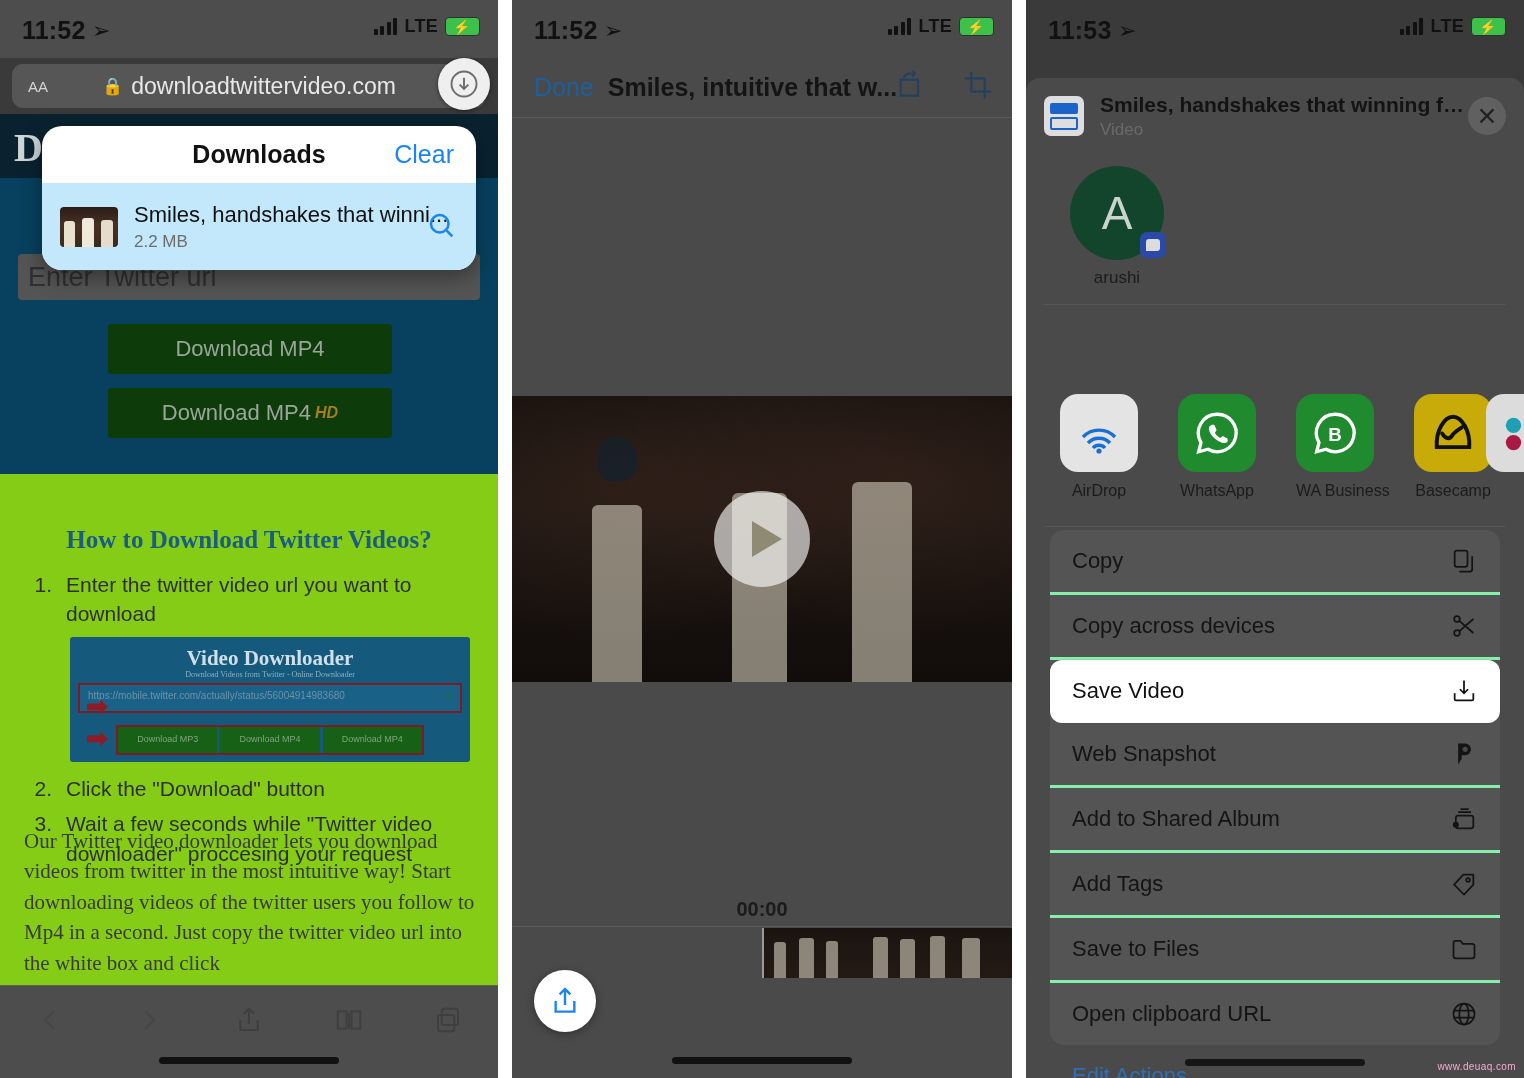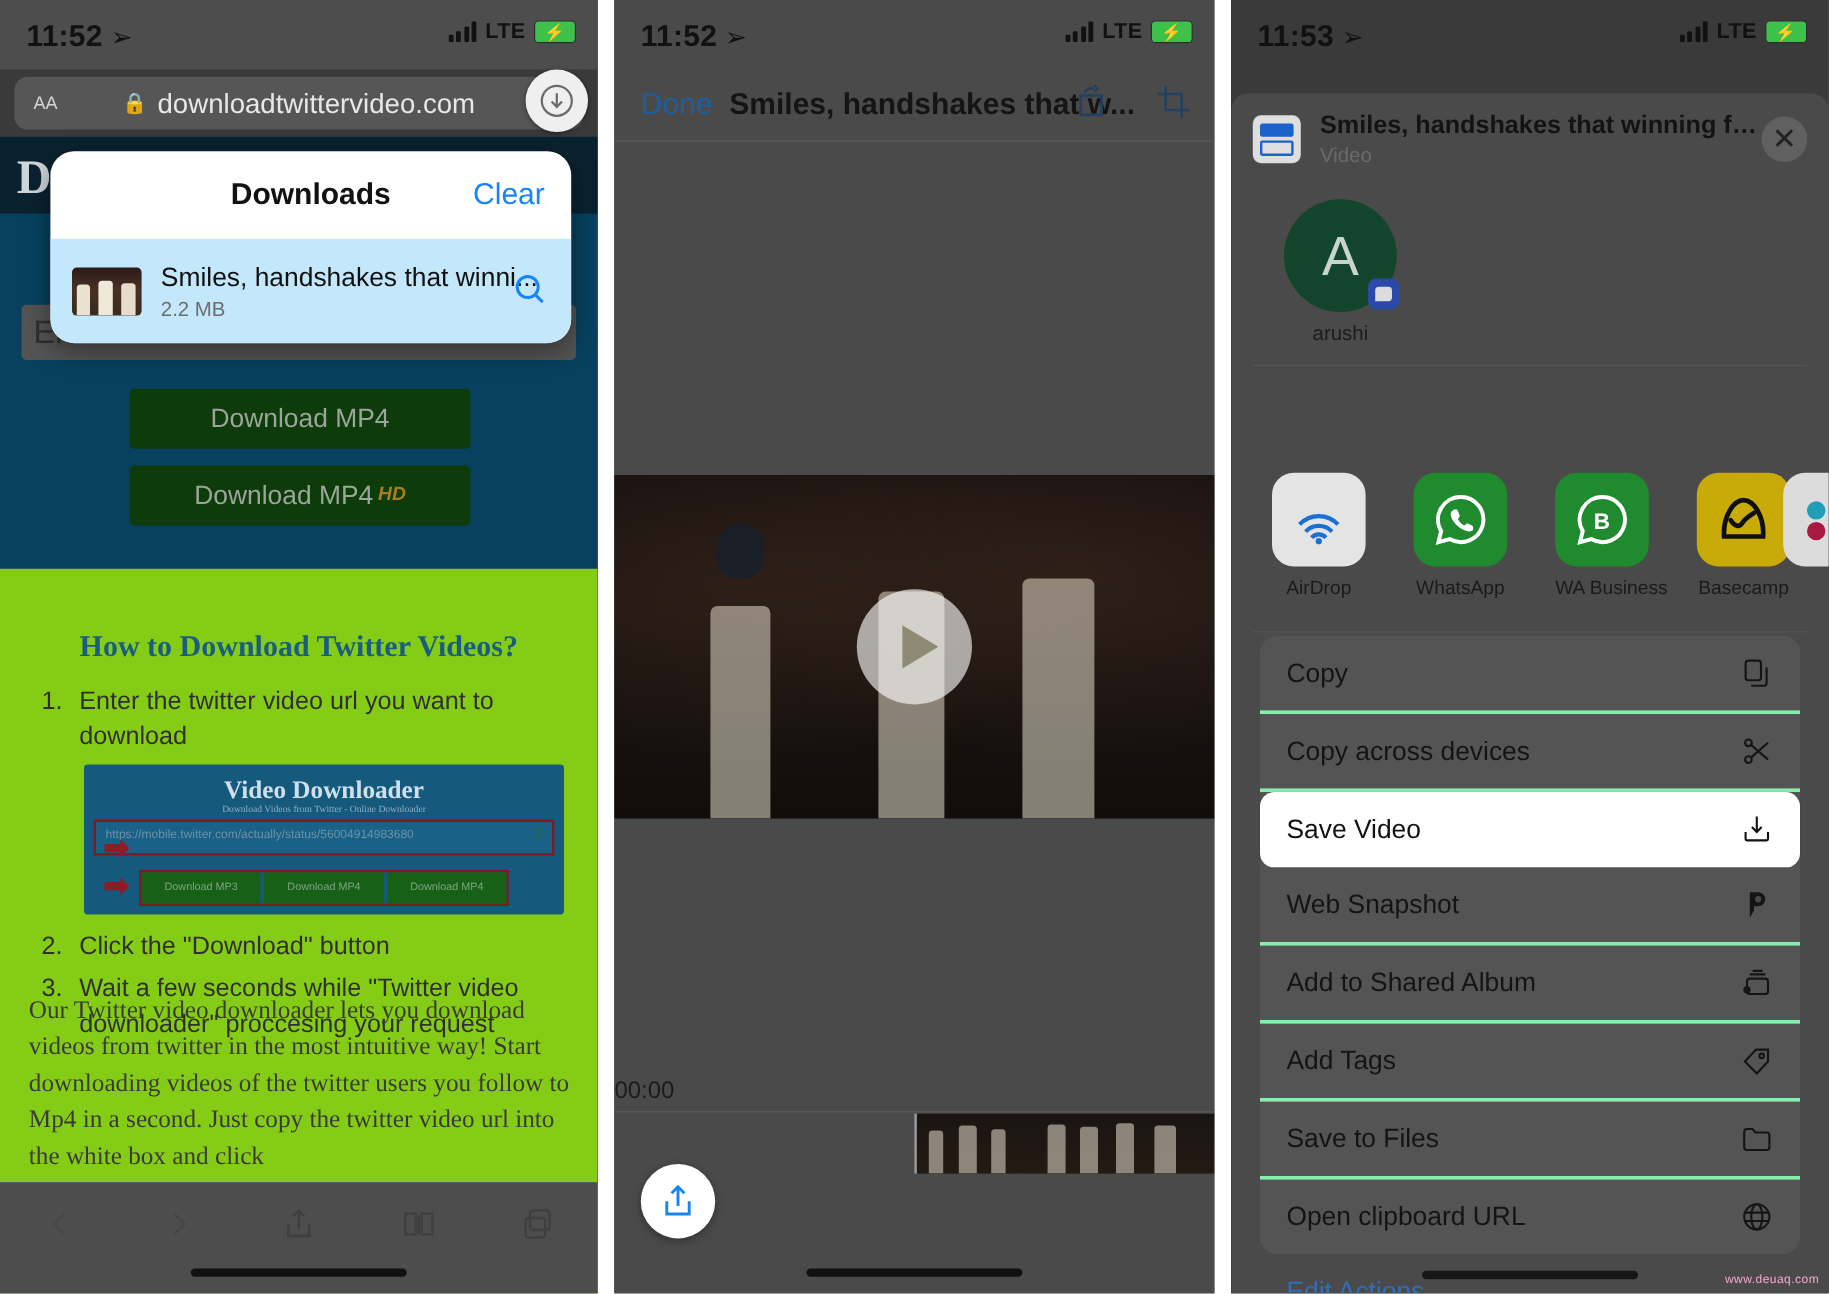--- a/index.html
+++ b/index.html
@@ -78,21 +78,21 @@
   .tb-icons{position:absolute;top:8px;left:0;right:0;height:52px;display:flex;align-items:center;}
   .tb-icons span{flex:1;display:flex;align-items:center;justify-content:center;color:#3f3f3f;}
   .tb-icons span svg{width:30px;height:30px;}
   .tb-icons span.dim svg{opacity:.45;}
   .homebar{position:absolute;bottom:14px;left:50%;transform:translateX(-50%);width:180px;height:7px;
            border-radius:4px;background:#111;}
 
   
   .popover{position:absolute;left:42px;top:126px;width:434px;border-radius:20px;background:#fff;overflow:hidden;
            box-shadow:0 6px 22px rgba(0,0,0,.4);}
-  .pop-head{height:73px;display:flex;align-items:center;justify-content:center;position:relative;}
+  .pop-head{height:57px;display:flex;align-items:center;justify-content:center;position:relative;}
   .pop-title{font-size:25px;font-weight:700;color:#111;}
   .pop-clear{position:absolute;right:22px;color:#1a84f2;font-size:25px;}
   .pop-row{background:#c3e7fb;height:87px;display:flex;align-items:center;padding:0 18px;position:relative;}
   .thumb{width:58px;height:40px;border-radius:4px;flex:none;overflow:hidden;
          background:linear-gradient(180deg,#2a1c18 0%,#473024 45%,#3a2a20 100%);position:relative;}
   .thumb:before{content:"";position:absolute;left:4px;bottom:0;width:11px;height:26px;background:#e9e2cf;border-radius:3px 3px 0 0;}
   .thumb:after{content:"";position:absolute;left:22px;bottom:0;width:12px;height:29px;background:#efe9da;border-radius:3px 3px 0 0;}
   .thumb i{position:absolute;right:5px;bottom:0;width:12px;height:27px;background:#e5dccb;border-radius:3px 3px 0 0;}
   .pop-txt{margin-left:16px;}
   .pop-name{font-size:22px;color:#111;font-weight:400;}
@@ -117,21 +117,21 @@
   .pl{position:absolute;border-radius:6px 6px 0 0;background:#cdc6b4;opacity:.62;bottom:0;}
   .pl.p1b{left:16%;width:10%;height:62%;}
   .pl.p2b{left:44%;width:11%;height:66%;}
   .pl.p3b{left:68%;width:12%;height:70%;}
   .helm{position:absolute;left:17%;top:14%;width:8%;height:16%;border-radius:50% 50% 40% 40%;background:#16202c;opacity:.8;}
   .playbtn{position:absolute;left:50%;top:50%;transform:translate(-50%,-50%);width:96px;height:96px;border-radius:50%;
            background:rgba(255,255,255,.62);display:flex;align-items:center;justify-content:center;}
   .playbtn:after{content:"";border-left:30px solid #8e8a74;border-top:18px solid transparent;
                  border-bottom:18px solid transparent;margin-left:9px;}
 
-  .timecode{position:absolute;top:898px;left:0;right:0;text-align:left;color:#1b1b1b;font-size:20px;font-weight:400;}
+  .timecode{position:absolute;top:898px;left:0;right:0;text-align:center;color:#1b1b1b;font-size:20px;font-weight:700;}
   .scrub-sep{position:absolute;top:926px;left:0;right:0;height:1px;background:#5b5b5b;}
   .filmstrip{position:absolute;top:928px;left:250px;right:0;height:50px;overflow:hidden;
              background:linear-gradient(180deg,#1a1411,#241a14);border-left:2px solid #9a9a9a;}
   .fs-p{position:absolute;bottom:0;background:#ddd6c4;opacity:.58;border-radius:3px 3px 0 0;}
   .share-fab{position:absolute;left:22px;bottom:46px;width:62px;height:62px;border-radius:50%;background:#fff;
              display:flex;align-items:center;justify-content:center;box-shadow:0 2px 8px rgba(0,0,0,.35);}
   .share-fab svg{width:32px;height:32px;}
 
   
   #p3 .shbg{position:absolute;inset:0;background:#3a3a3a;}
@@ -342,21 +342,21 @@
         </div>
         <div class="lte" style="color:#111">LTE</div>
         <div class="batt" style="background:#3ec14a;border:1px solid #2f2f2f">
           <span class="bolt" style="color:#1a1a1a">⚡</span>
         </div>
       </div>
     </div>
 
     <div class="p2-nav">
       <div class="done">Done</div>
-      <div class="p2-title">Smiles, handshakes that w...</div>
+      <div class="p2-title">Smiles, intuitive that w...</div>
     </div>
     <div class="p2-acts">
       <span>
         <svg viewBox="0 0 24 24" fill="none" stroke="#23415f" stroke-width="1.6">
             <rect x="5" y="8" width="13" height="12"></rect>
             <path d="M7 6.5a6 6 0 016-3"></path>
             <path d="M13.5 1.5l2 2-2 2"></path>
           </svg>
       </span>
       <span>

